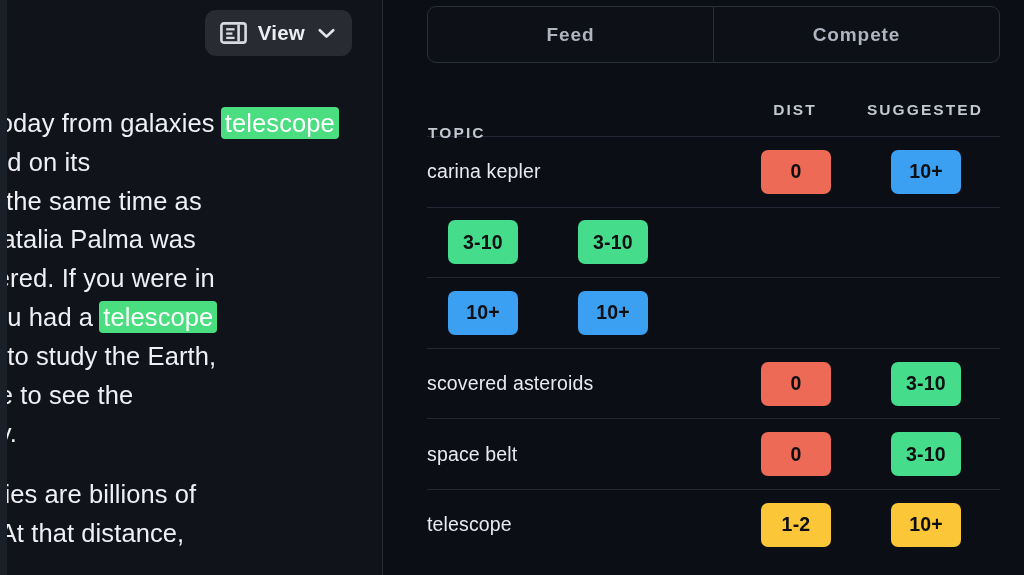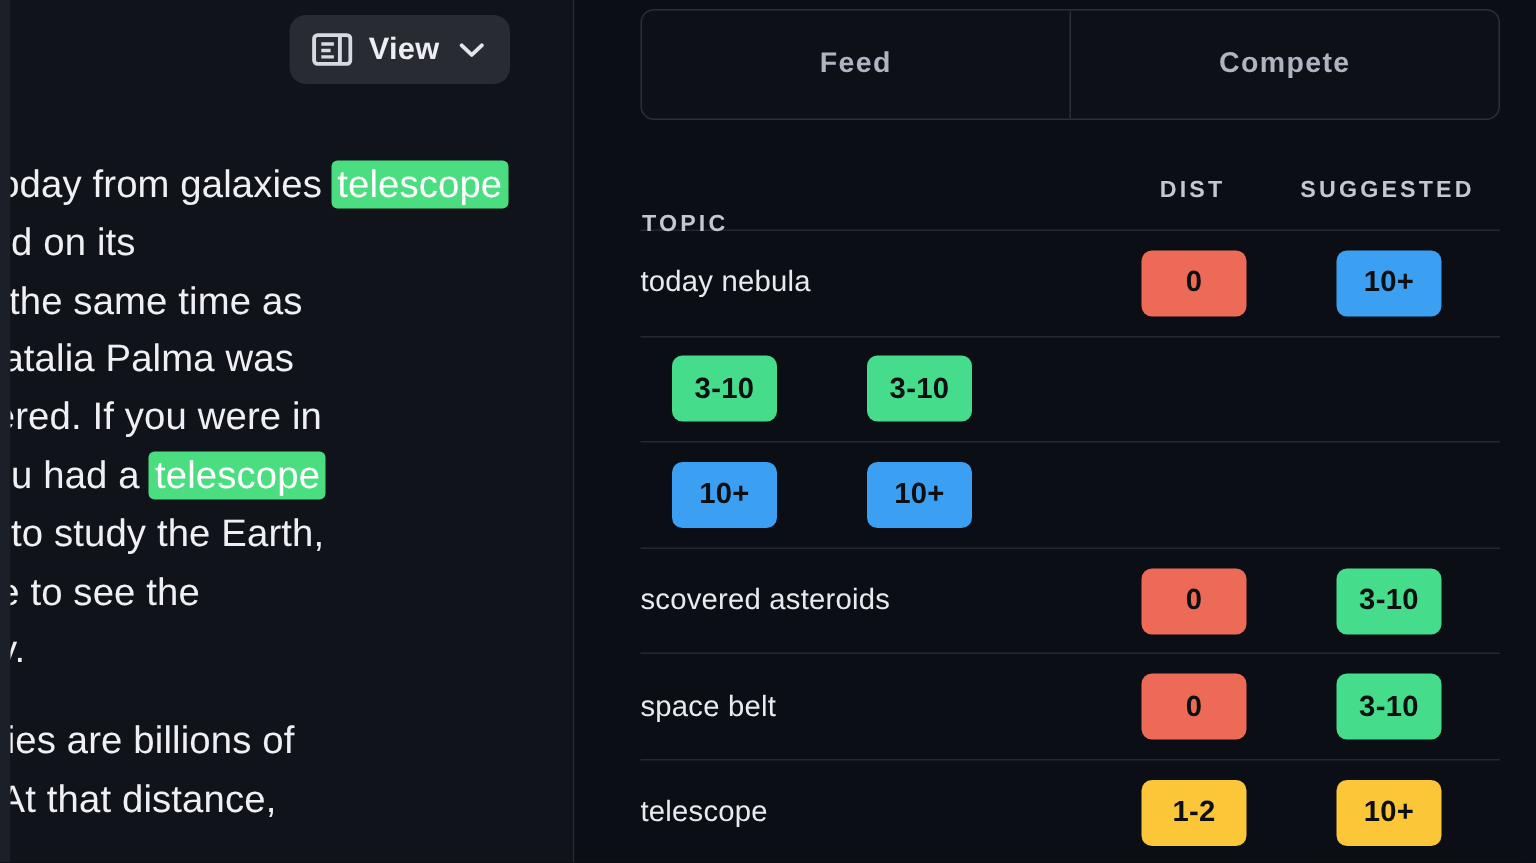--- a/index.html
+++ b/index.html
@@ -38,21 +38,21 @@
     flex: 0 0 375px;
     height: 575px;
     background: #10131a;
     overflow: hidden;
   }
 
   .doc-toolbar {
     position: absolute;
     top: 0;
     left: 0;
-    right: 12px;
+    right: 0;
     height: 66px;
     display: flex;
     align-items: center;
     justify-content: flex-end;
     padding-right: 30px;
     box-sizing: border-box;
     z-index: 5;
     background: #10131a;
   }
 
@@ -112,21 +112,21 @@
     background: #0b0e14;
     box-sizing: border-box;
     padding: 6px 24px 0 44px;
     overflow: hidden;
     position: relative;
   }
 
   .tabs {
     display: flex;
     width: 100%;
-    height: 74px;
+    height: 57px;
     border: 1px solid #2a2f3c;
     border-radius: 9px;
     overflow: hidden;
     background: #0d1016;
     box-sizing: border-box;
   }
   .tab {
     flex: 1 1 0;
     display: flex;
     align-items: center;
@@ -245,21 +245,21 @@
       </div>
 
     <div class="table-head">
       <div class="th th-topic">TOPIC</div>
       <div class="th th-dist">DIST</div>
       <div class="th th-sugg">SUGGESTED</div>
     </div>
 
     <div id="table-rows">
         <div class="row">
-          <div class="row-topic">today nebula</div>
+          <div class="row-topic">carina kepler</div>
           <div class="cell-dist">
             <div class="badge" style="background: rgb(236, 106, 86);">0</div>
           </div>
           <div class="cell-sugg">
             <div class="badge" style="background: rgb(59, 160, 242);">10+</div>
           </div>
         </div>
         <div class="row">
           <div class="cell-dist">
             <div class="badge" style="background: rgb(69, 221, 139);">3-10</div>

